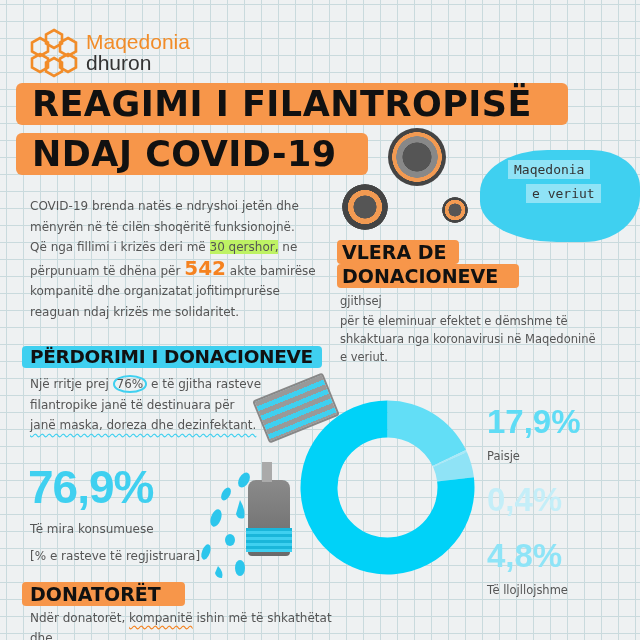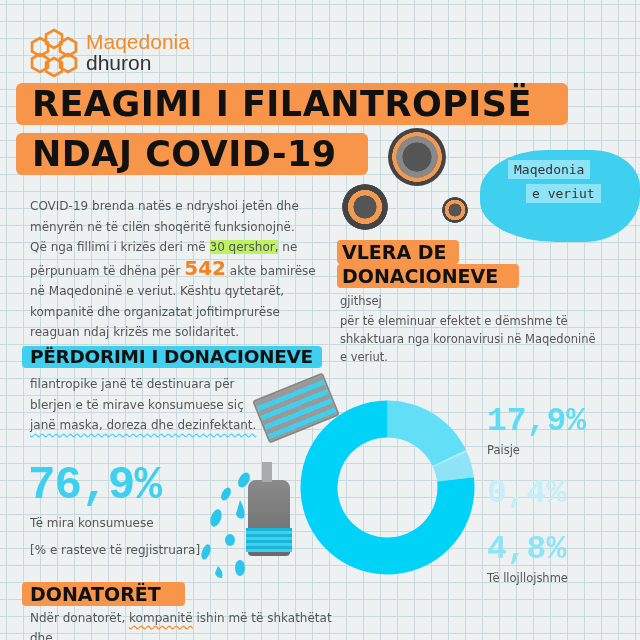--- a/index.html
+++ b/index.html
@@ -12,22 +12,22 @@
     background-size:17px 17px;background-position:6px 4px;}
   .abs{position:absolute;}
   .logo-text1{left:86px;top:30px;font-size:21px;color:#f28c28;font-family:"Liberation Sans",sans-serif;}
   .logo-text2{left:86px;top:51px;font-size:21px;color:#333;font-family:"Liberation Sans",sans-serif;}
   .title-band{background:#f7964a;border-radius:6px;}
   .title-text{font-family:"DejaVu Sans",sans-serif;font-weight:bold;color:#111;letter-spacing:0.5px;}
   .body-text{font-size:12px;line-height:20.5px;color:#555;font-family:"DejaVu Sans",sans-serif;}
   .hl-cyan{background:#bef264;}
   .big-orange{color:#f58220;font-weight:bold;}
   .section-head{font-weight:bold;color:#111;font-family:"DejaVu Sans",sans-serif;}
-  .stat-big{font-weight:bold;font-family:Liberation Mono, monospace;}
-  .stat-label{font-size:11.5px;color:#555;}
+  .stat-big{font-weight:bold;font-family:Liberation Sans, sans-serif;}
+  .stat-label{font-size:11.5px;color:#555;margin-top:6px;}
 </style>
 </head>
 <body>
 
 <div class="abs" style="left:28px;top:26px;width:52px;height:52px;">
   <svg width="52" height="52" viewBox="0 0 52 52" fill="none" stroke="#f28c28" stroke-width="2.6">
     <polygon points="26,4 34,8.5 34,17.5 26,22 18,17.5 18,8.5"></polygon>
     <polygon points="40,12 48,16.5 48,25.5 40,30 32,25.5 32,16.5"></polygon>
     <polygon points="40,28 48,32.5 48,41.5 40,46 32,41.5 32,32.5"></polygon>
     <polygon points="26,32 34,36.5 34,45.5 26,50 18,45.5 18,36.5"></polygon>
@@ -53,43 +53,42 @@
 </div>
 <div class="abs" style="left:526px;top:184px;background:#8fe3f6;padding:2px 6px;font-family:'DejaVu Sans Mono',monospace;font-size:13px;color:#333;">
   <span>e veriut</span>
 </div>
 
 <div class="abs body-text" style="left:30px;top:196px;width:300px;">
   <div>COVID-19 brenda natës e ndryshoi jetën dhe</div>
   <div>mënyrën në të cilën shoqëritë funksionojnë.</div>
   <div><span>Që nga fillimi i krizës deri më </span><span class="hl-cyan">30 qershor,</span><span> ne</span></div>
   <div><span>përpunuam të dhëna për </span><span class="big-orange" style="font-size:20px;">542</span><span> akte bamirëse</span></div>
-  <div>në Maqedoninë e veriut. Kështu qytetarët,</div>
   <div>kompanitë dhe organizatat jofitimprurëse</div>
   <div>reaguan ndaj krizës me solidaritet.</div>
 </div>
 
 <div class="abs title-band" style="left:337px;top:240px;width:122px;height:24px;border-radius:4px;"></div>
 <div class="abs title-band" style="left:337px;top:264px;width:182px;height:24px;border-radius:4px;"></div>
 <div class="abs section-head" style="left:342px;top:240px;font-size:19px;line-height:24px;">
   <div>VLERA DE</div>
   <div>DONACIONEVE</div>
 </div>
 <div class="abs body-text" style="left:340px;top:292px;width:300px;font-size:11.5px;line-height:18px;">
   <div style="height:20px;position:relative;"><span>gjithsej</span></div>
   <div>për të eleminuar efektet e dëmshme të</div>
   <div>shkaktuara nga koronavirusi në Maqedoninë</div>
   <div>e veriut.</div>
 </div>
 
 <div class="abs" style="left:22px;top:346px;width:300px;height:22px;background:#3fd0f0;border-radius:4px;"></div>
 <div class="abs section-head" style="left:30px;top:344px;font-size:18.5px;line-height:26px;letter-spacing:-0.3px;">PËRDORIMI I DONACIONEVE</div>
 <div class="abs body-text" style="left:30px;top:374px;width:240px;font-size:12px;line-height:20.5px;">
+  <div><span>Një rritje prej </span><span style="border:2px solid #3fd0f0;border-radius:50%;padding:0 2px;">76%</span><span> e të gjitha rasteve</span></div>
   <div>filantropike janë të destinuara për</div>
-  <div>blerjen e të mirave konsumuese siç</div>
   <div style="text-decoration:underline wavy #3fd0f0;text-underline-offset:4px;">janë maska, doreza dhe dezinfektant.</div>
 </div>
 
 <div class="abs stat-big" style="left:28px;top:460px;font-size:46px;color:#3fd0f0;letter-spacing:-1px;">76,9%</div>
 <div class="abs stat-label" style="left:30px;top:516px;font-size:12px;">Të mira konsumuese</div>
 <div class="abs stat-label" style="left:30px;top:543px;font-size:12px;">[% e rasteve të regjistruara]</div>
 
 <div class="abs" style="left:258px;top:385px;width:72px;height:42px;background:repeating-linear-gradient(180deg,#999 0 5px,#3fd0f0 5px 10px);transform:rotate(-22deg);border:2px solid #888;border-radius:3px;"></div>
 
 <div class="abs" style="left:248px;top:480px;width:42px;height:76px;background:linear-gradient(#8a8a8a,#6a6a6a);border-radius:8px 8px 4px 4px;"></div>

